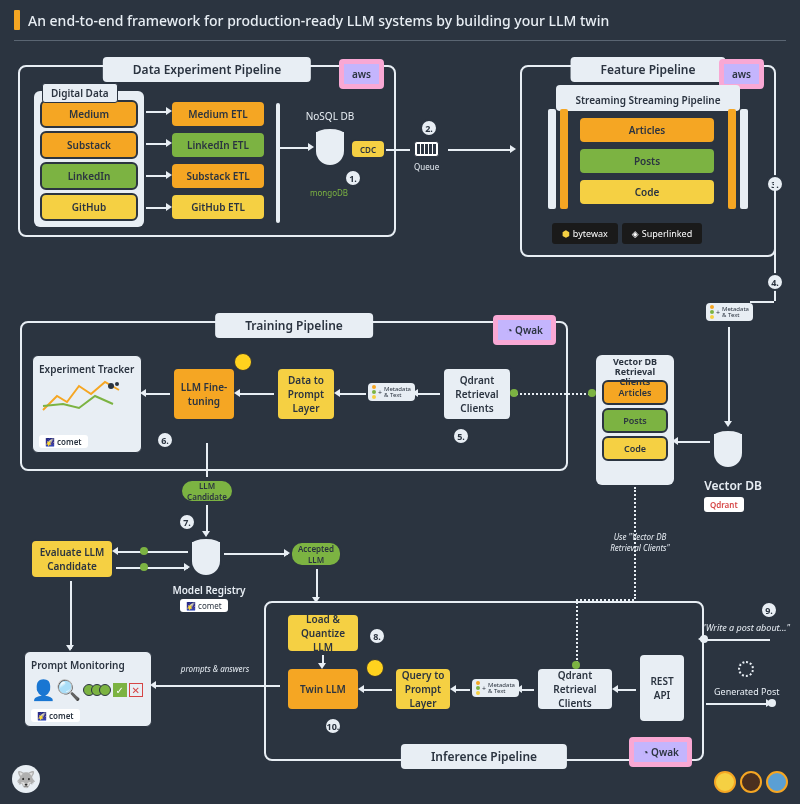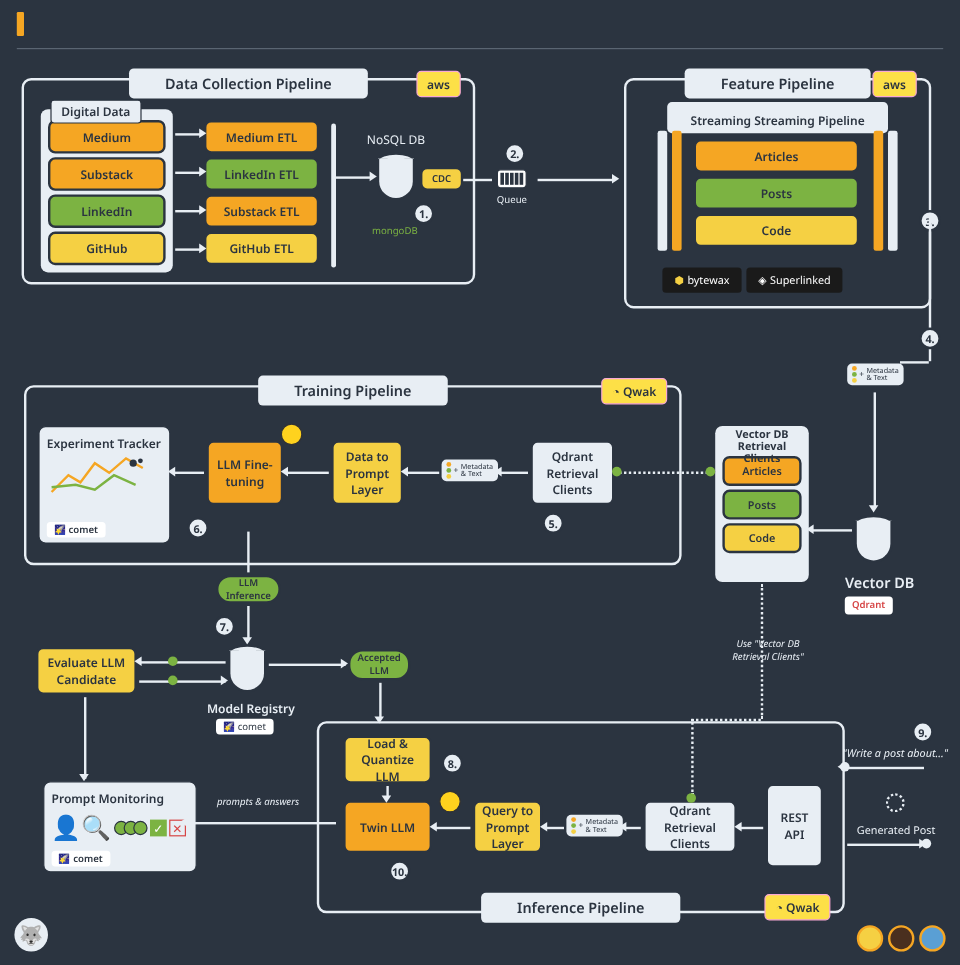--- a/index.html
+++ b/index.html
@@ -4,21 +4,21 @@
 <style>
 *{box-sizing:border-box;margin:0;padding:0;font-family:system-ui,Arial,sans-serif}
 body{background:#2b3440;width:800px;height:804px;color:#fff;position:relative;overflow:hidden}
 .title-bar{display:flex;align-items:center;gap:8px;padding:10px 14px}
 .title-accent{width:6px;height:20px;background:#f5a623;border-radius:1px}
 .title{font-size:14px;font-weight:500;color:#e8eef4}
 .hr{height:1px;background:#5a6572;margin:0 14px}
 .canvas{position:relative;width:100%;height:760px}
 .panel{position:absolute;border:2px solid #e8eef4;border-radius:8px;background:transparent}
 .panel-title{position:absolute;top:-10px;left:50%;transform:translateX(-50%);background:#e8eef4;color:#2b3440;font-size:12px;font-weight:600;padding:4px 30px;border-radius:4px;white-space:nowrap}
-.badge{position:absolute;background:#fde047;color:#2b3440;font-size:10px;font-weight:600;padding:3px 8px;border-radius:4px;border:1px solid #f9a8d4}
+.badge{position:absolute;background:#c4b5fd;color:#2b3440;font-size:10px;font-weight:600;padding:3px 8px;border-radius:4px;border:5px solid #f9a8d4}
 .inner-panel{position:absolute;background:#e8eef4;border-radius:6px;padding:6px}
 .inner-label{position:absolute;top:-8px;left:8px;background:#e8eef4;color:#2b3440;font-size:10px;font-weight:600;padding:2px 8px;border-radius:3px;border:1px solid #2b3440}
 .chip{border:2px solid #2b3440;border-radius:6px;font-size:10px;font-weight:600;color:#2b3440;padding:5px 6px;text-align:center;margin:3px 0;display:flex;align-items:center;justify-content:center}
 .chip.orange{background:#f5a623}
 .chip.green{background:#7cb342}
 .chip.yellow{background:#f5d043}
 .box{position:absolute;border:2px solid #2b3440;border-radius:6px;font-size:10px;font-weight:600;color:#2b3440;text-align:center;display:flex;align-items:center;justify-content:center;padding:4px}
 .box.orange{background:#f5a623}
 .box.green{background:#7cb342}
 .box.yellow{background:#f5d043}
@@ -52,27 +52,28 @@
 .spinner{position:absolute;width:16px;height:16px;border:2px dotted #e8eef4;border-radius:50%}
 .metadata-box{position:absolute;background:#e8eef4;border-radius:4px;padding:2px 4px;display:flex;align-items:center;gap:2px;color:#2b3440;font-size:7px}
 .dots-col{display:flex;flex-direction:column;gap:1px}
 .dots-col span{width:4px;height:4px;border-radius:50%}
 </style>
 </head>
 <body>
 
 <div class="title-bar">
   <div class="title-accent"></div>
+  <div class="title">An end-to-end framework for production-ready LLM systems by building your LLM twin</div>
 </div>
 <div class="hr"></div>
 
 <div class="canvas">
 
   <div class="panel" style="left:18px;top:24px;width:378px;height:172px">
-    <div class="panel-title">Data Collection Pipeline</div>
+    <div class="panel-title">Data Experiment Pipeline</div>
     <div class="badge" style="top:-8px;right:10px">aws</div>
 
     <div class="inner-panel" style="left:14px;top:24px;width:110px;height:136px">
       <div class="inner-label">Digital Data</div>
       <div class="chip orange">Medium</div>
       <div class="chip orange">Substack</div>
       <div class="chip green">LinkedIn</div>
       <div class="chip yellow">GitHub</div>
     </div>
 
@@ -220,21 +221,21 @@
       <div class="arrow-head-l" style="left:390px;top:66px"></div>
     <div class="num" style="left:430px;top:104px">5.</div>
     <div class="num" style="left:134px;top:108px">6.</div>
   </div>
 
   <div class="dotted" style="left:512px;top:352px;width:82px"></div>
   <div class="green-dot" style="left:588px;top:348px"></div>
   <div class="green-dot" style="left:510px;top:348px"></div>
 
   <div class="box green" style="left:180px;top:438px;width:54px;height:24px;font-size:8px;border-radius:12px">
-      <span>LLM Inference</span>
+      <span>LLM Candidate</span>
     </div>
   <div class="arrow v" style="left:206px;top:402px;height:34px"></div>
   <div class="arrow v" style="left:206px;top:464px;height:28px"></div>
     <div class="arrow-head-d" style="left:202px;top:490px"></div>
   <div class="num" style="left:178px;top:472px">7.</div>
 
   <div class="dbicon" style="left:190px;top:496px"></div>
   <div class="db-label" style="left:164px;top:542px;width:90px;font-weight:600">Model Registry</div>
   <div class="tiny" style="position:absolute;left:180px;top:558px;background:#fff;padding:1px 6px;border-radius:3px;color:#2b3440">🌠 <span>comet</span></div>
 
@@ -249,21 +250,21 @@
   <div class="green-dot" style="left:140px;top:522px"></div>
 
   <div class="box green" style="left:290px;top:500px;width:52px;height:26px;font-size:8px;border-radius:12px">
       <span>Accepted LLM</span>
     </div>
   <div class="arrow h" style="left:224px;top:512px;width:64px"></div>
     <div class="arrow-head-r" style="left:284px;top:508px"></div>
   <div class="arrow v" style="left:316px;top:528px;height:30px"></div>
     <div class="arrow-head-d" style="left:312px;top:556px"></div>
 
-  <div class="tracker" style="left:36px;top:610px;width:128px;height:76px">
+  <div class="tracker" style="left:24px;top:610px;width:128px;height:76px">
     <div class="logo-small" style="font-size:10px">Prompt Monitoring</div>
     <div style="display:flex;align-items:center;gap:2px;margin-top:4px">
       <span style="font-size:20px">👤🔍</span>
       <span style="display:flex">
           <span style="width:12px;height:12px;background:#7cb342;border-radius:50%;border:1px solid #2b3440"></span>
           <span style="width:12px;height:12px;background:#7cb342;border-radius:50%;border:1px solid #2b3440;margin-left:-4px"></span>
           <span style="width:12px;height:12px;background:#7cb342;border-radius:50%;border:1px solid #2b3440;margin-left:-4px"></span>
         </span>
       <span style="width:14px;height:14px;background:#7cb342;display:inline-flex;align-items:center;justify-content:center;color:#fff;font-size:10px">✓</span>
       <span style="width:14px;height:14px;border:1px solid #d64545;display:inline-flex;align-items:center;justify-content:center;color:#d64545;font-size:10px">✕</span>

